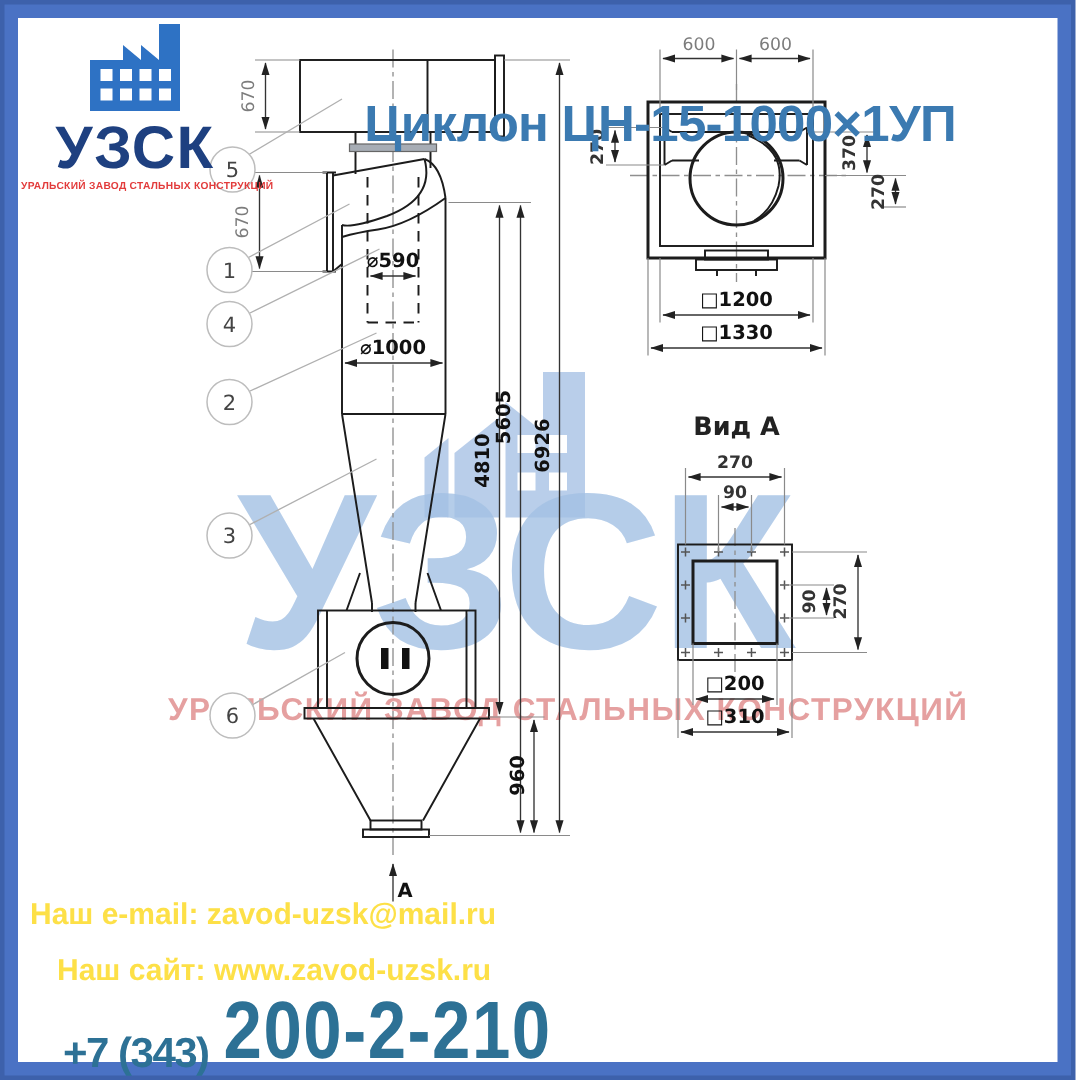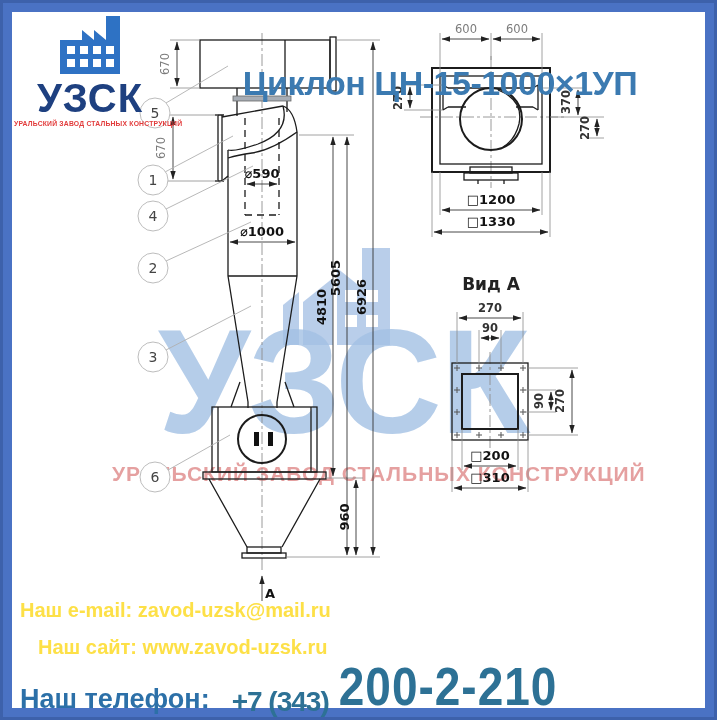--- a/index.html
+++ b/index.html
@@ -271,16 +271,15 @@
 
 <div class="abs contact email">
   <span>Наш e-mail:</span>
   <span>zavod-uzsk@mail.ru</span>
 </div>
 <div class="abs contact site">
   <span>Наш сайт:</span>
   <span>www.zavod-uzsk.ru</span>
 </div>
 <div class="abs phone-row">
-  <span class="phone-label">Наш телефон:</span>
   <span class="phone-prefix">+7 (343)</span>
   <span class="phone-number">200-2-210</span>
 </div>
 
 </body></html>

